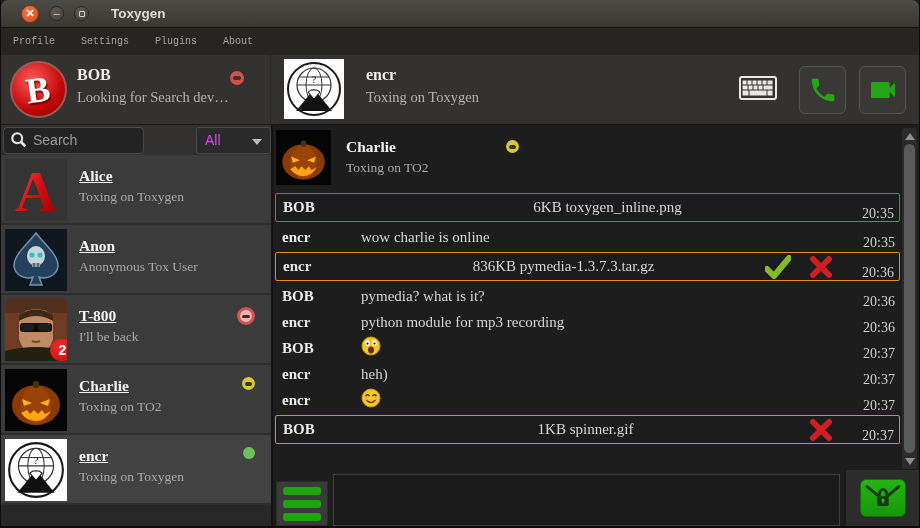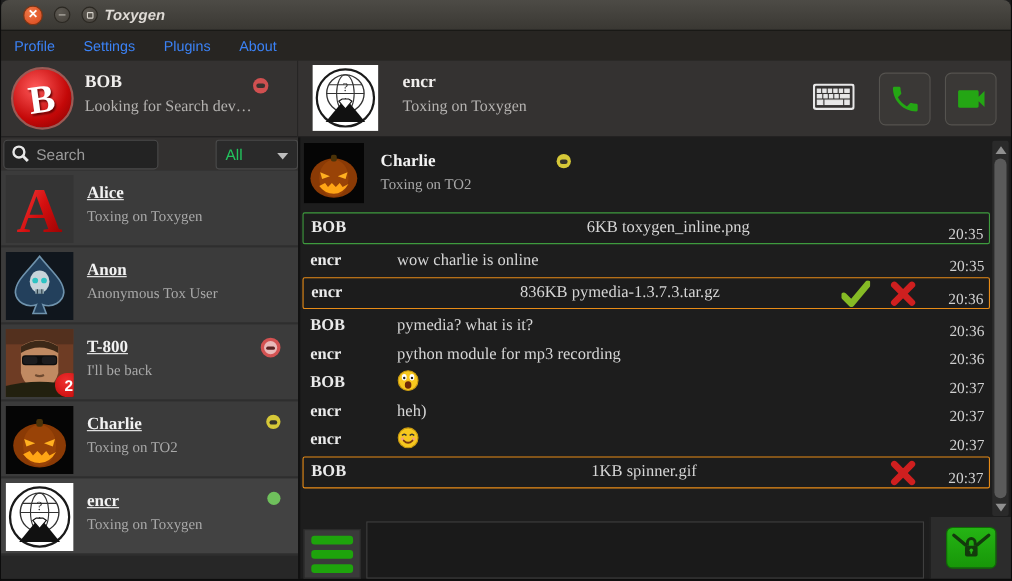--- a/index.html
+++ b/index.html
@@ -12,26 +12,26 @@
   .titlebar { position:absolute; top:0; left:0; right:0; height:28px;
     background:linear-gradient(#4d4b46,#3a3833); border-bottom:1px solid #15140f;
     border-radius:7px 7px 0 0; display:flex; align-items:center; }
   .winbtn { border-radius:50%; display:flex; align-items:center; justify-content:center;
     font-size:11px; line-height:1; }
   .btn-close { width:18px; height:18px; margin-left:20px; background:radial-gradient(circle at 35% 30%, #f07746, #d9481d);
     border:1px solid #7e3413; color:#fff; font-weight:bold; }
   .btn-min, .btn-max { width:15px; height:15px; margin-left:10px; background:radial-gradient(circle at 35% 30%, #5d5952, #44403a);
     border:1px solid #2b2822; color:#d6d2ca; }
   .btn-max .sq { width:6px; height:6px; border:1.5px solid #d6d2ca; border-radius:1px; }
-  .title-text { margin-left:6px; color:#dfdbd6; font-weight:bold; font-size:13.5px;font-style:italic; }
+  .title-text { margin-left:22px; color:#dfdbd6; font-weight:bold; font-size:13.5px; }
 
   
   .menubar { position:absolute; top:28px; left:0; right:0; height:27px; background:#272522;
     display:flex; align-items:center; gap:26px; padding-left:12px; }
-  .menu-item { color:#3b82f6; font-size:13px; cursor:default; }
+  .menu-item { color:#a3a3a3; font-size:10px; cursor:default;font-family:Liberation Mono, monospace; }
 
   
   .header { position:absolute; top:55px; left:0; right:0; height:70px; background:#343231;
     border-bottom:1px solid #191919; }
   .self-box { position:absolute; left:0; top:0; width:270px; height:70px; border-right:1px solid #262524; }
   .avatar56 { position:absolute; left:9px; top:6px; width:57px; height:57px; }
   .bob-avatar { border-radius:50%; background:radial-gradient(circle at 38% 32%, #ff5a5a, #c40808 60%, #7e0000);
     border:2px solid #9b5a55; display:flex; align-items:center; justify-content:center; }
   .bob-avatar span { font-family:"Liberation Serif", serif; font-weight:bold; font-size:36px; color:#fff;
     transform:rotate(-8deg); text-shadow:1px 2px 2px #600; }
@@ -62,21 +62,21 @@
     display:flex; align-items:center; justify-content:center; margin-right:13px; }
 
   
   .left-panel { position:absolute; top:125px; left:0; width:270px; bottom:0; background:#2c2c2c; }
   .search-row { position:absolute; top:0; left:0; right:0; height:30px; background:#333130; display:flex; align-items:center;gap:47px; }
   .search-box { width:152px; height:27px; margin-left:2px; background:#232323; border:1px solid #4a4a4a;
     border-radius:4px; display:flex; align-items:center; }
   .search-box input { background:transparent; border:none; outline:none; color:#cfcfcf; font-size:14px; width:110px; }
   .search-box input::placeholder { color:#9a9a9a; }
   .filter-box { width:128px; height:27px; margin-left:5px; background:#2a2a2a; border:1px solid #4a4a4a;
-    border-radius:3px; display:flex; align-items:center; color:#22c55e; font-size:14px; padding-left:8px; position:relative; }
+    border-radius:3px; display:flex; align-items:center; color:#d946ef; font-size:14px; padding-left:8px; position:relative; }
   .caret { position:absolute; right:8px; top:11px; width:0; height:0; border-left:5px solid transparent;
     border-right:5px solid transparent; border-top:6px solid #bdbdbd; }
 
   .contacts { position:absolute; top:30px; left:0; right:0; }
   .contact { position:relative; height:70px; background:#3b3b3b; border-bottom:2px solid #2e2e2e; }
   .contact.selected { background:#424242; }
   .c-avatar { position:absolute; left:4px; top:4px; width:62px; height:62px; overflow:hidden; }
   .c-meta { position:absolute; left:78px; top:12px; }
   .c-name { font-family:"Liberation Serif", serif; font-weight:bold; font-size:15.5px; color:#f2f2f2;text-decoration:underline; }
   .c-status { font-family:"Liberation Serif", serif; font-size:13.5px; color:#a9a9a9; margin-top:4px; }

